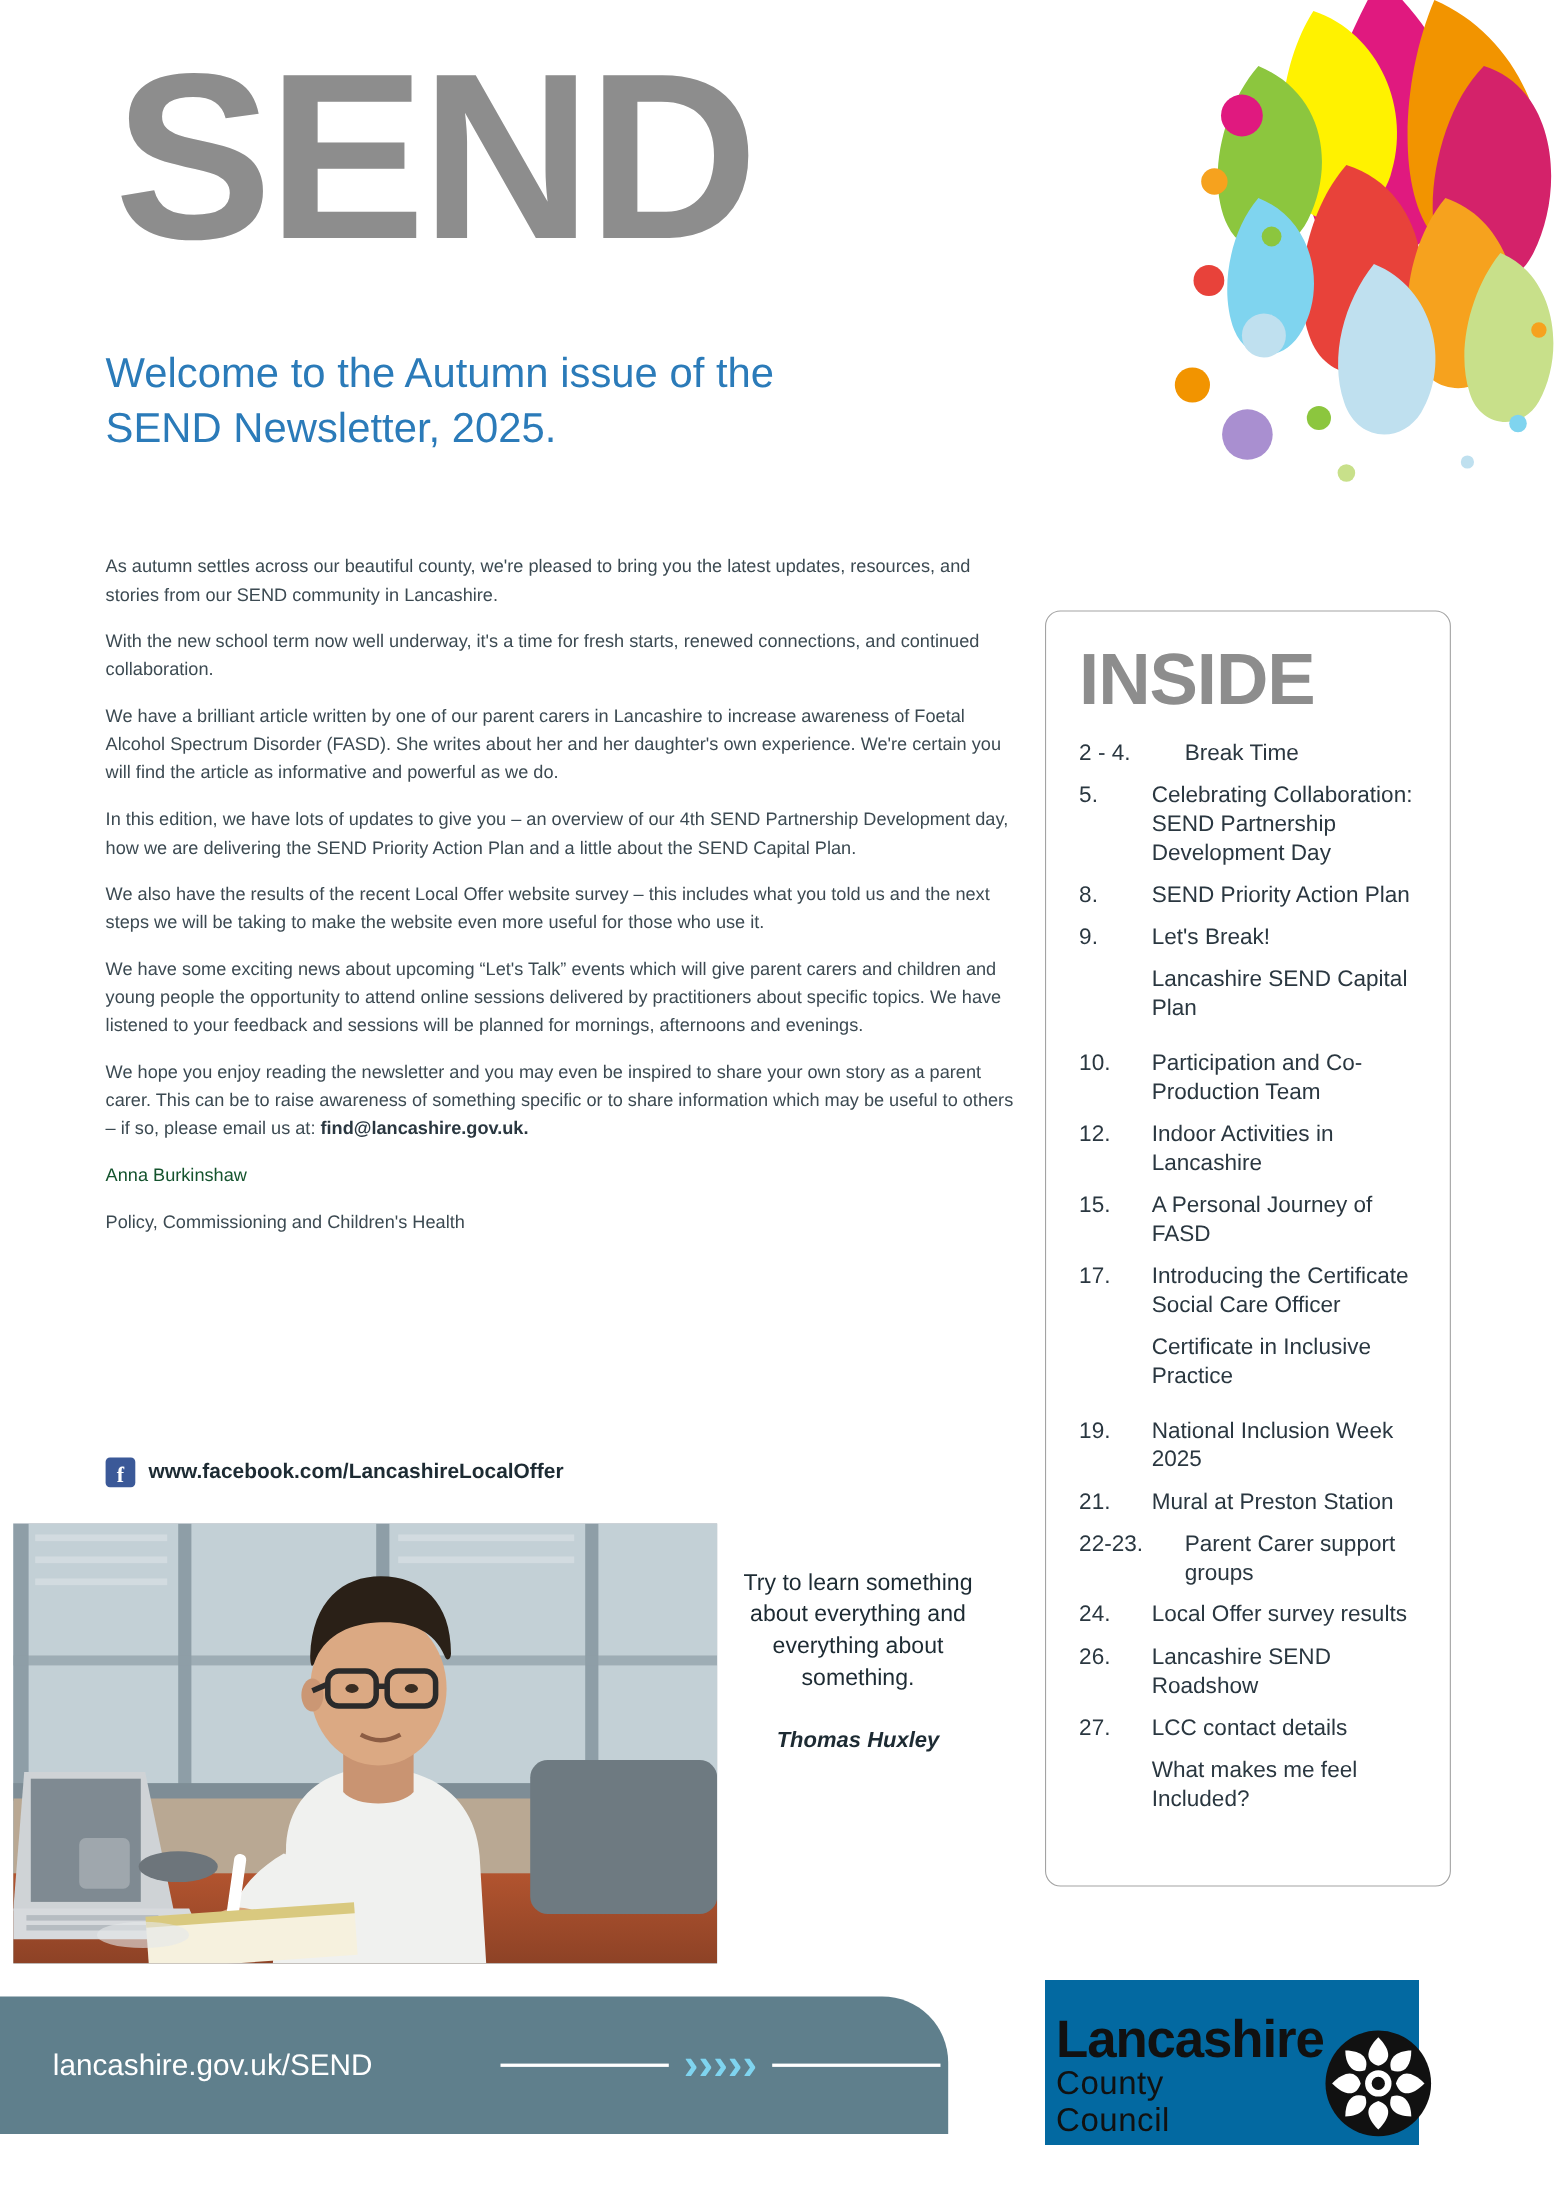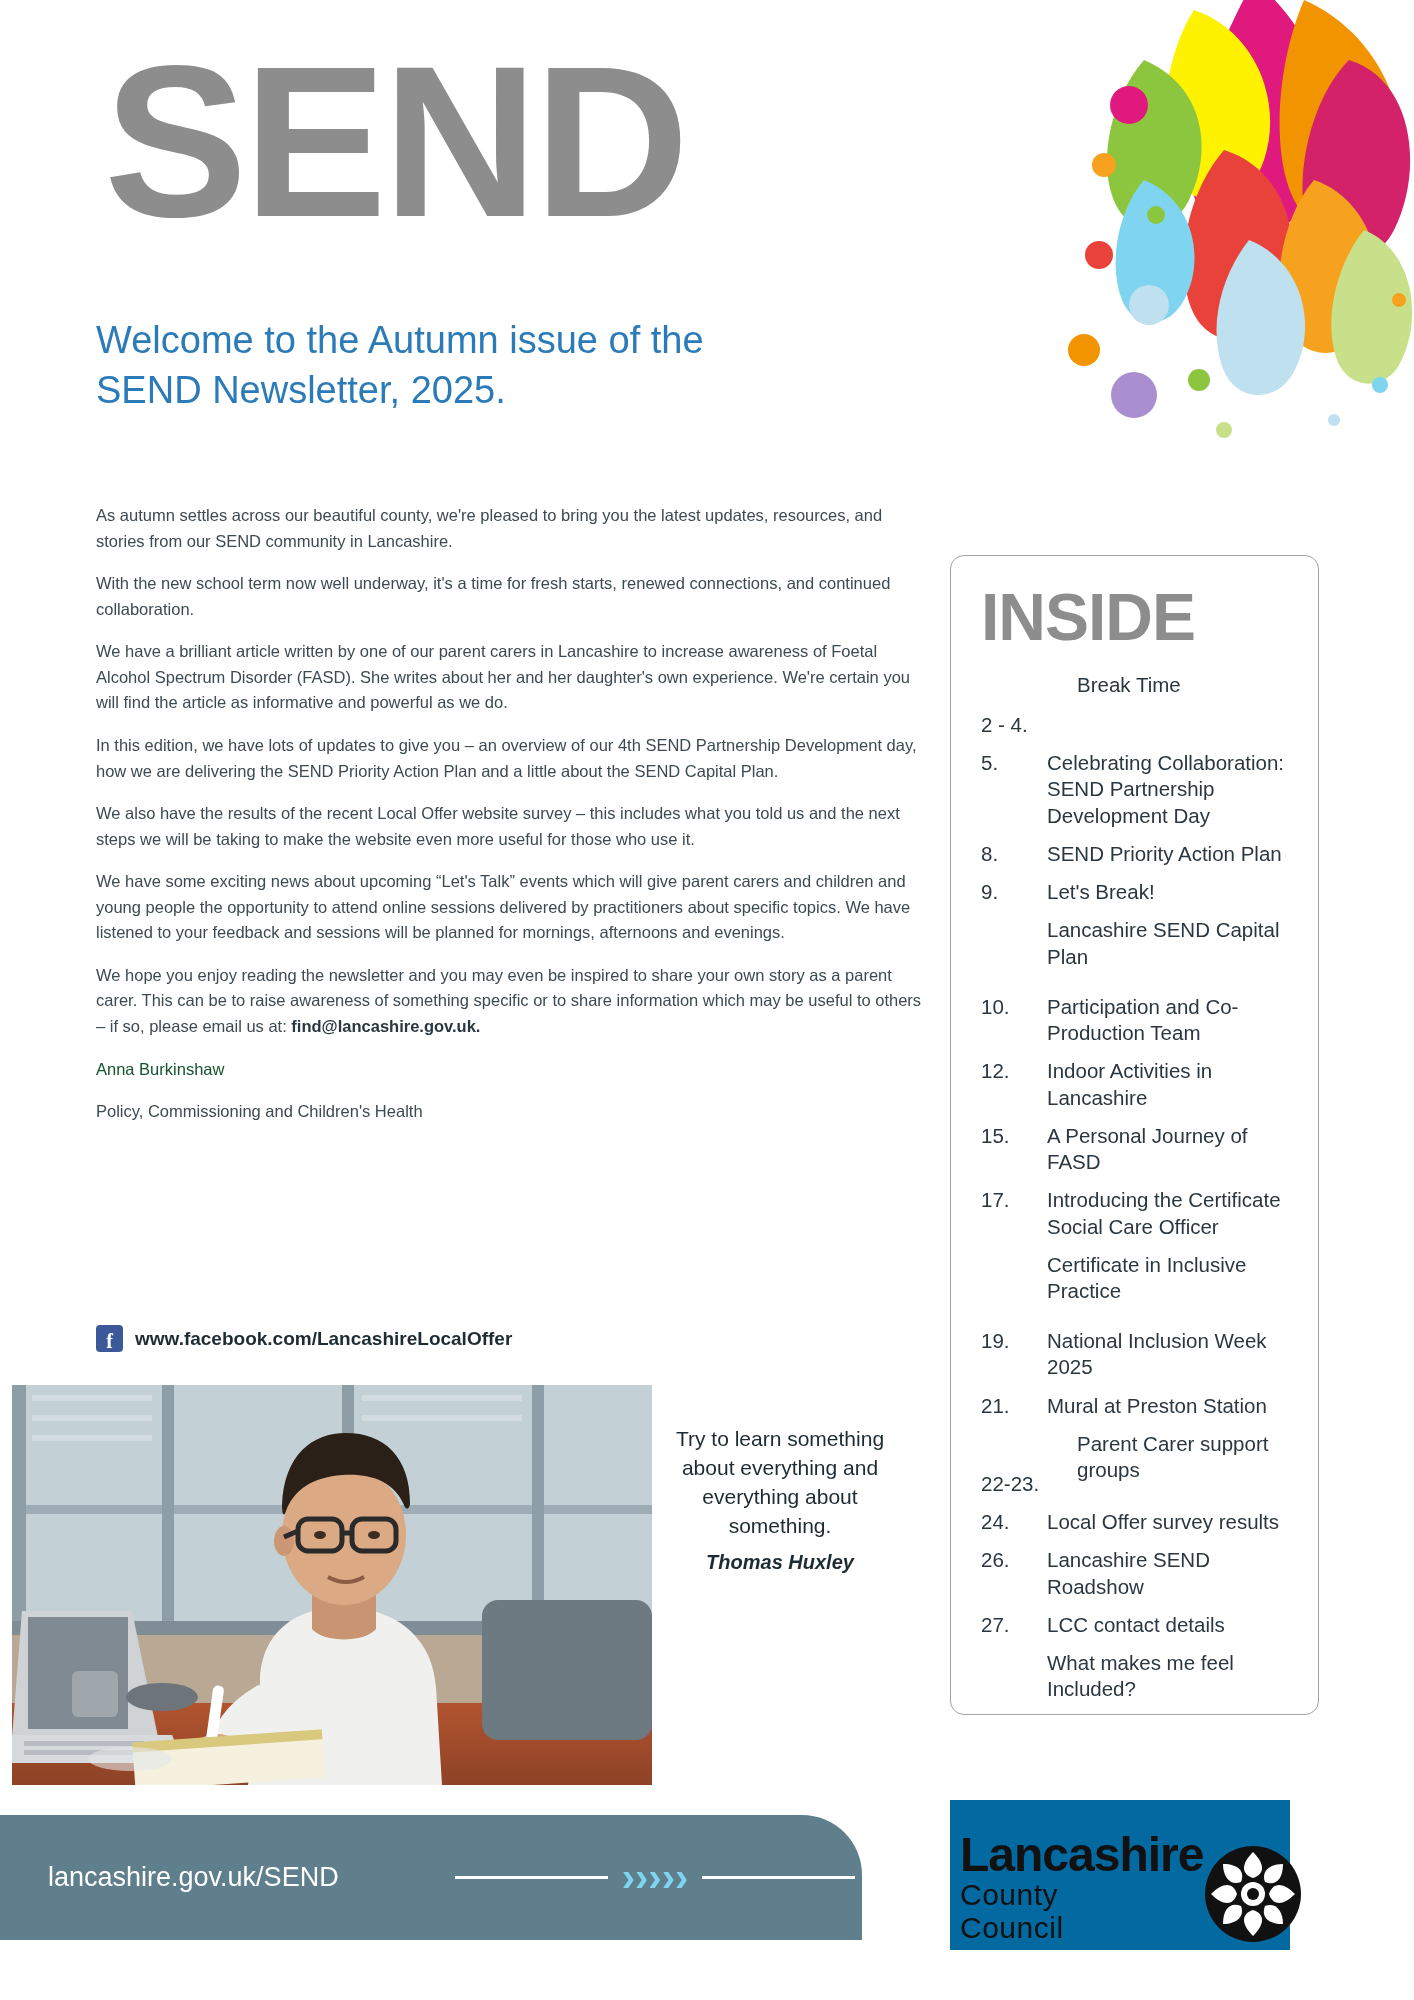--- a/index.html
+++ b/index.html
@@ -127,21 +127,21 @@
     position: absolute;
     left: 660px;
     top: 1425px;
     width: 240px;
     text-align: center;
     font-size: 21px;
     line-height: 1.38;
     color: #1d2b33;
   }
   .quote-author {
-    margin-top: 8px;
+    margin-top: 28px;
     font-weight: bold;
     font-style: italic;
     font-size: 20px;
   }
 
   
   .inside-panel {
     position: absolute;
     left: 950px;
     top: 555px;
@@ -174,21 +174,20 @@
     margin-bottom: 12px;
   }
   .toc .num {
     flex: 0 0 66px;
     text-align: left;
     padding-right: 6px;
     box-sizing: border-box;
   }
   .toc .num.wide {
     flex: 0 0 96px;
-    margin-top: 40px;
   }
   .toc .label {
     flex: 1;
   }
   .toc .sub {
     margin-left: 66px;
     margin-bottom: 12px;
     display: block;
   }
 

